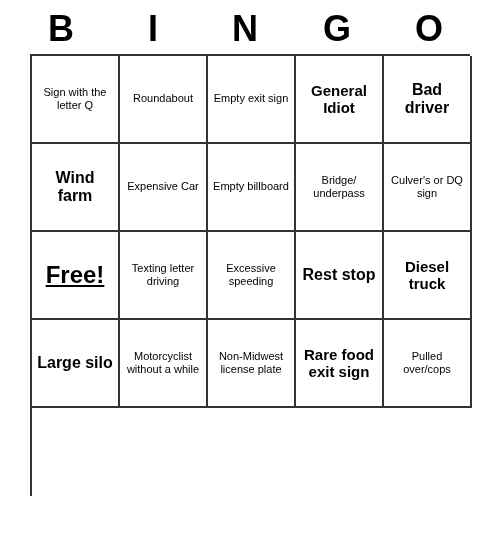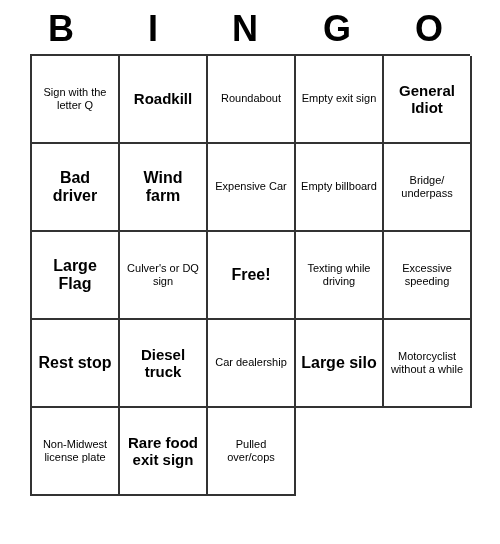--- a/index.html
+++ b/index.html
@@ -65,41 +65,39 @@
       line-height: 1.1;
     }
 
     .bingo-cell.medium-text .cell-text {
       font-size: 15px;
       font-weight: bold;
       line-height: 1.15;
     }
 
     .bingo-cell.free .cell-text {
-      font-size: 16px;
+      font-size: 24px;
       font-weight: bold;
+      text-decoration: underline;
     }
   </style>
 </head>
 <body>
 
 <div class="bingo-title">
 <span>B</span>
     <span>I</span>
     <span>N</span>
     <span>G</span>
     <span>O</span>
   </div>
 
 <div class="bingo-grid">
 <div class="bingo-cell">
       <span class="cell-text">Sign with the letter Q</span>
-    </div>
-    <div class="bingo-cell medium-text">
-      <span class="cell-text">Roadkill</span>
     </div>
     <div class="bingo-cell">
       <span class="cell-text">Roundabout</span>
     </div>
     <div class="bingo-cell">
       <span class="cell-text">Empty exit sign</span>
     </div>
     <div class="bingo-cell medium-text">
       <span class="cell-text">General Idiot</span>
     </div>
@@ -111,43 +109,37 @@
     </div>
     <div class="bingo-cell">
       <span class="cell-text">Expensive Car</span>
     </div>
     <div class="bingo-cell">
       <span class="cell-text">Empty billboard</span>
     </div>
     <div class="bingo-cell">
       <span class="cell-text">Bridge/ underpass</span>
     </div>
-    <div class="bingo-cell large-text">
-      <span class="cell-text">Large Flag</span>
-    </div>
     <div class="bingo-cell">
       <span class="cell-text">Culver's or DQ sign</span>
     </div>
     <div class="bingo-cell free">
       <span class="cell-text">Free!</span>
     </div>
     <div class="bingo-cell">
-      <span class="cell-text">Texting while driving</span>
+      <span class="cell-text">Texting letter driving</span>
     </div>
     <div class="bingo-cell">
       <span class="cell-text">Excessive speeding</span>
     </div>
     <div class="bingo-cell large-text">
       <span class="cell-text">Rest stop</span>
     </div>
     <div class="bingo-cell medium-text">
       <span class="cell-text">Diesel truck</span>
-    </div>
-    <div class="bingo-cell">
-      <span class="cell-text">Car dealership</span>
     </div>
     <div class="bingo-cell large-text">
       <span class="cell-text">Large silo</span>
     </div>
     <div class="bingo-cell">
       <span class="cell-text">Motorcyclist without a while</span>
     </div>
     <div class="bingo-cell">
       <span class="cell-text">Non-Midwest license plate</span>
     </div>

